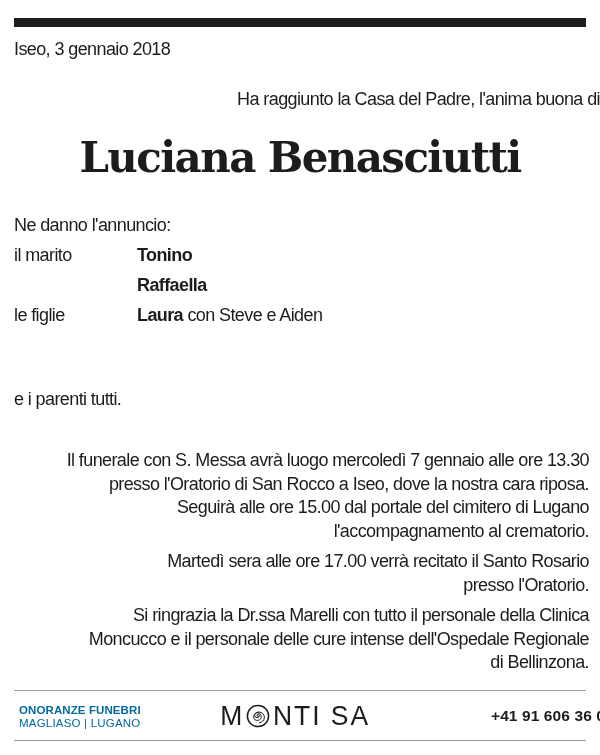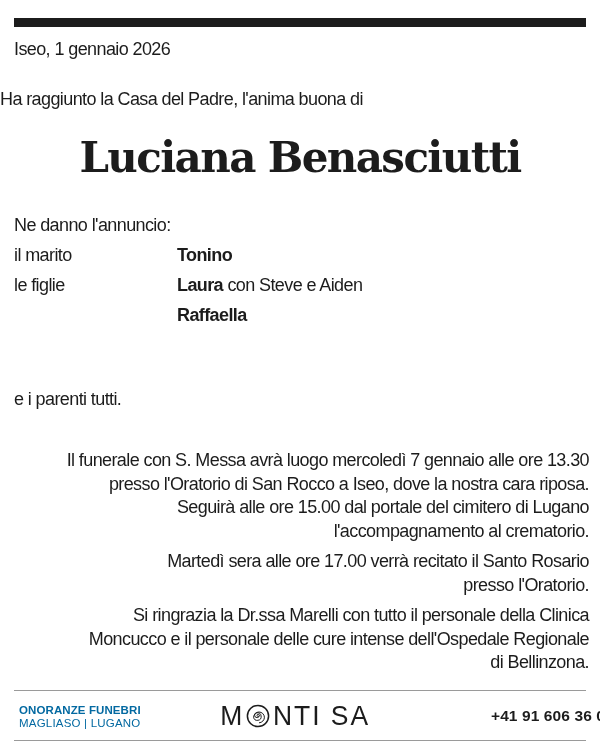--- a/index.html
+++ b/index.html
@@ -32,23 +32,23 @@
     }
     .place-date {
       position: absolute;
       left: 14px;
       top: 38px;
       line-height: 22px;
     }
     .intro {
       position: absolute;
       left: 0;
-      width: 474px;
+      width: 600px;
       top: 88px;
-      text-align: left;
+      text-align: right;
       line-height: 22px;
     }
     .deceased-name {
       position: absolute;
       left: 0;
       width: 600px;
       top: 126px;
       text-align: center;
       font-family: "DejaVu Serif", "Liberation Serif", serif;
       font-weight: bold;
@@ -74,21 +74,20 @@
       display: flex;
       line-height: 22px;
       margin-bottom: 8px;
     }
     .family-role {
       width: 123px;
       flex: none;
     }
     .family-members {
       flex: 1;
-      margin-left: 40px;
     }
     .family-members .line {
       display: block;
       line-height: 22px;
     }
     .family-members .line + .line {
       margin-top: 2px;
     }
     .bold {
       font-weight: bold;
@@ -178,45 +177,45 @@
       color: #1c1c1c;
       white-space: nowrap;
       margin-left: 44px;
     }
   </style>
 </head>
 <body>
 
 <div class="top-bar"></div>
 
-<div class="place-date sans">Iseo, 1 gennaio 2026</div>
+<div class="place-date sans">Iseo, 3 gennaio 2018</div>
 
 <div class="intro sans">Ha raggiunto la Casa del Padre, l'anima buona di</div>
 
 <div class="deceased-name">Luciana Benasciutti</div>
 
 <div class="announce-lead sans">Ne danno l'annuncio:</div>
 
 <div class="family sans">
   <div class="family-row">
     <span class="family-role">il marito</span>
     <span class="family-members">
       <span class="line"><span class="bold">Tonino</span><span></span></span>
     </span>
   </div>
   <div class="family-row">
+    <span class="family-role"></span>
+    <span class="family-members">
+      <span class="line"><span class="bold">Raffaella</span><span></span></span>
+    </span>
+  </div>
+  <div class="family-row">
     <span class="family-role">le figlie</span>
     <span class="family-members">
       <span class="line"><span class="bold">Laura</span><span> con Steve e Aiden</span></span>
-    </span>
-  </div>
-  <div class="family-row">
-    <span class="family-role"></span>
-    <span class="family-members">
-      <span class="line"><span class="bold">Raffaella</span><span></span></span>
     </span>
   </div>
 </div>
 
 <div class="closing sans">e i parenti tutti.</div>
 
 <div class="paragraphs sans">
   <p class="para">
     <span class="pline">Il funerale con S. Messa avrà luogo mercoledì 7 gennaio alle ore 13.30</span>
     <span class="pline">presso l'Oratorio di San Rocco a Iseo, dove la nostra cara riposa.</span>

